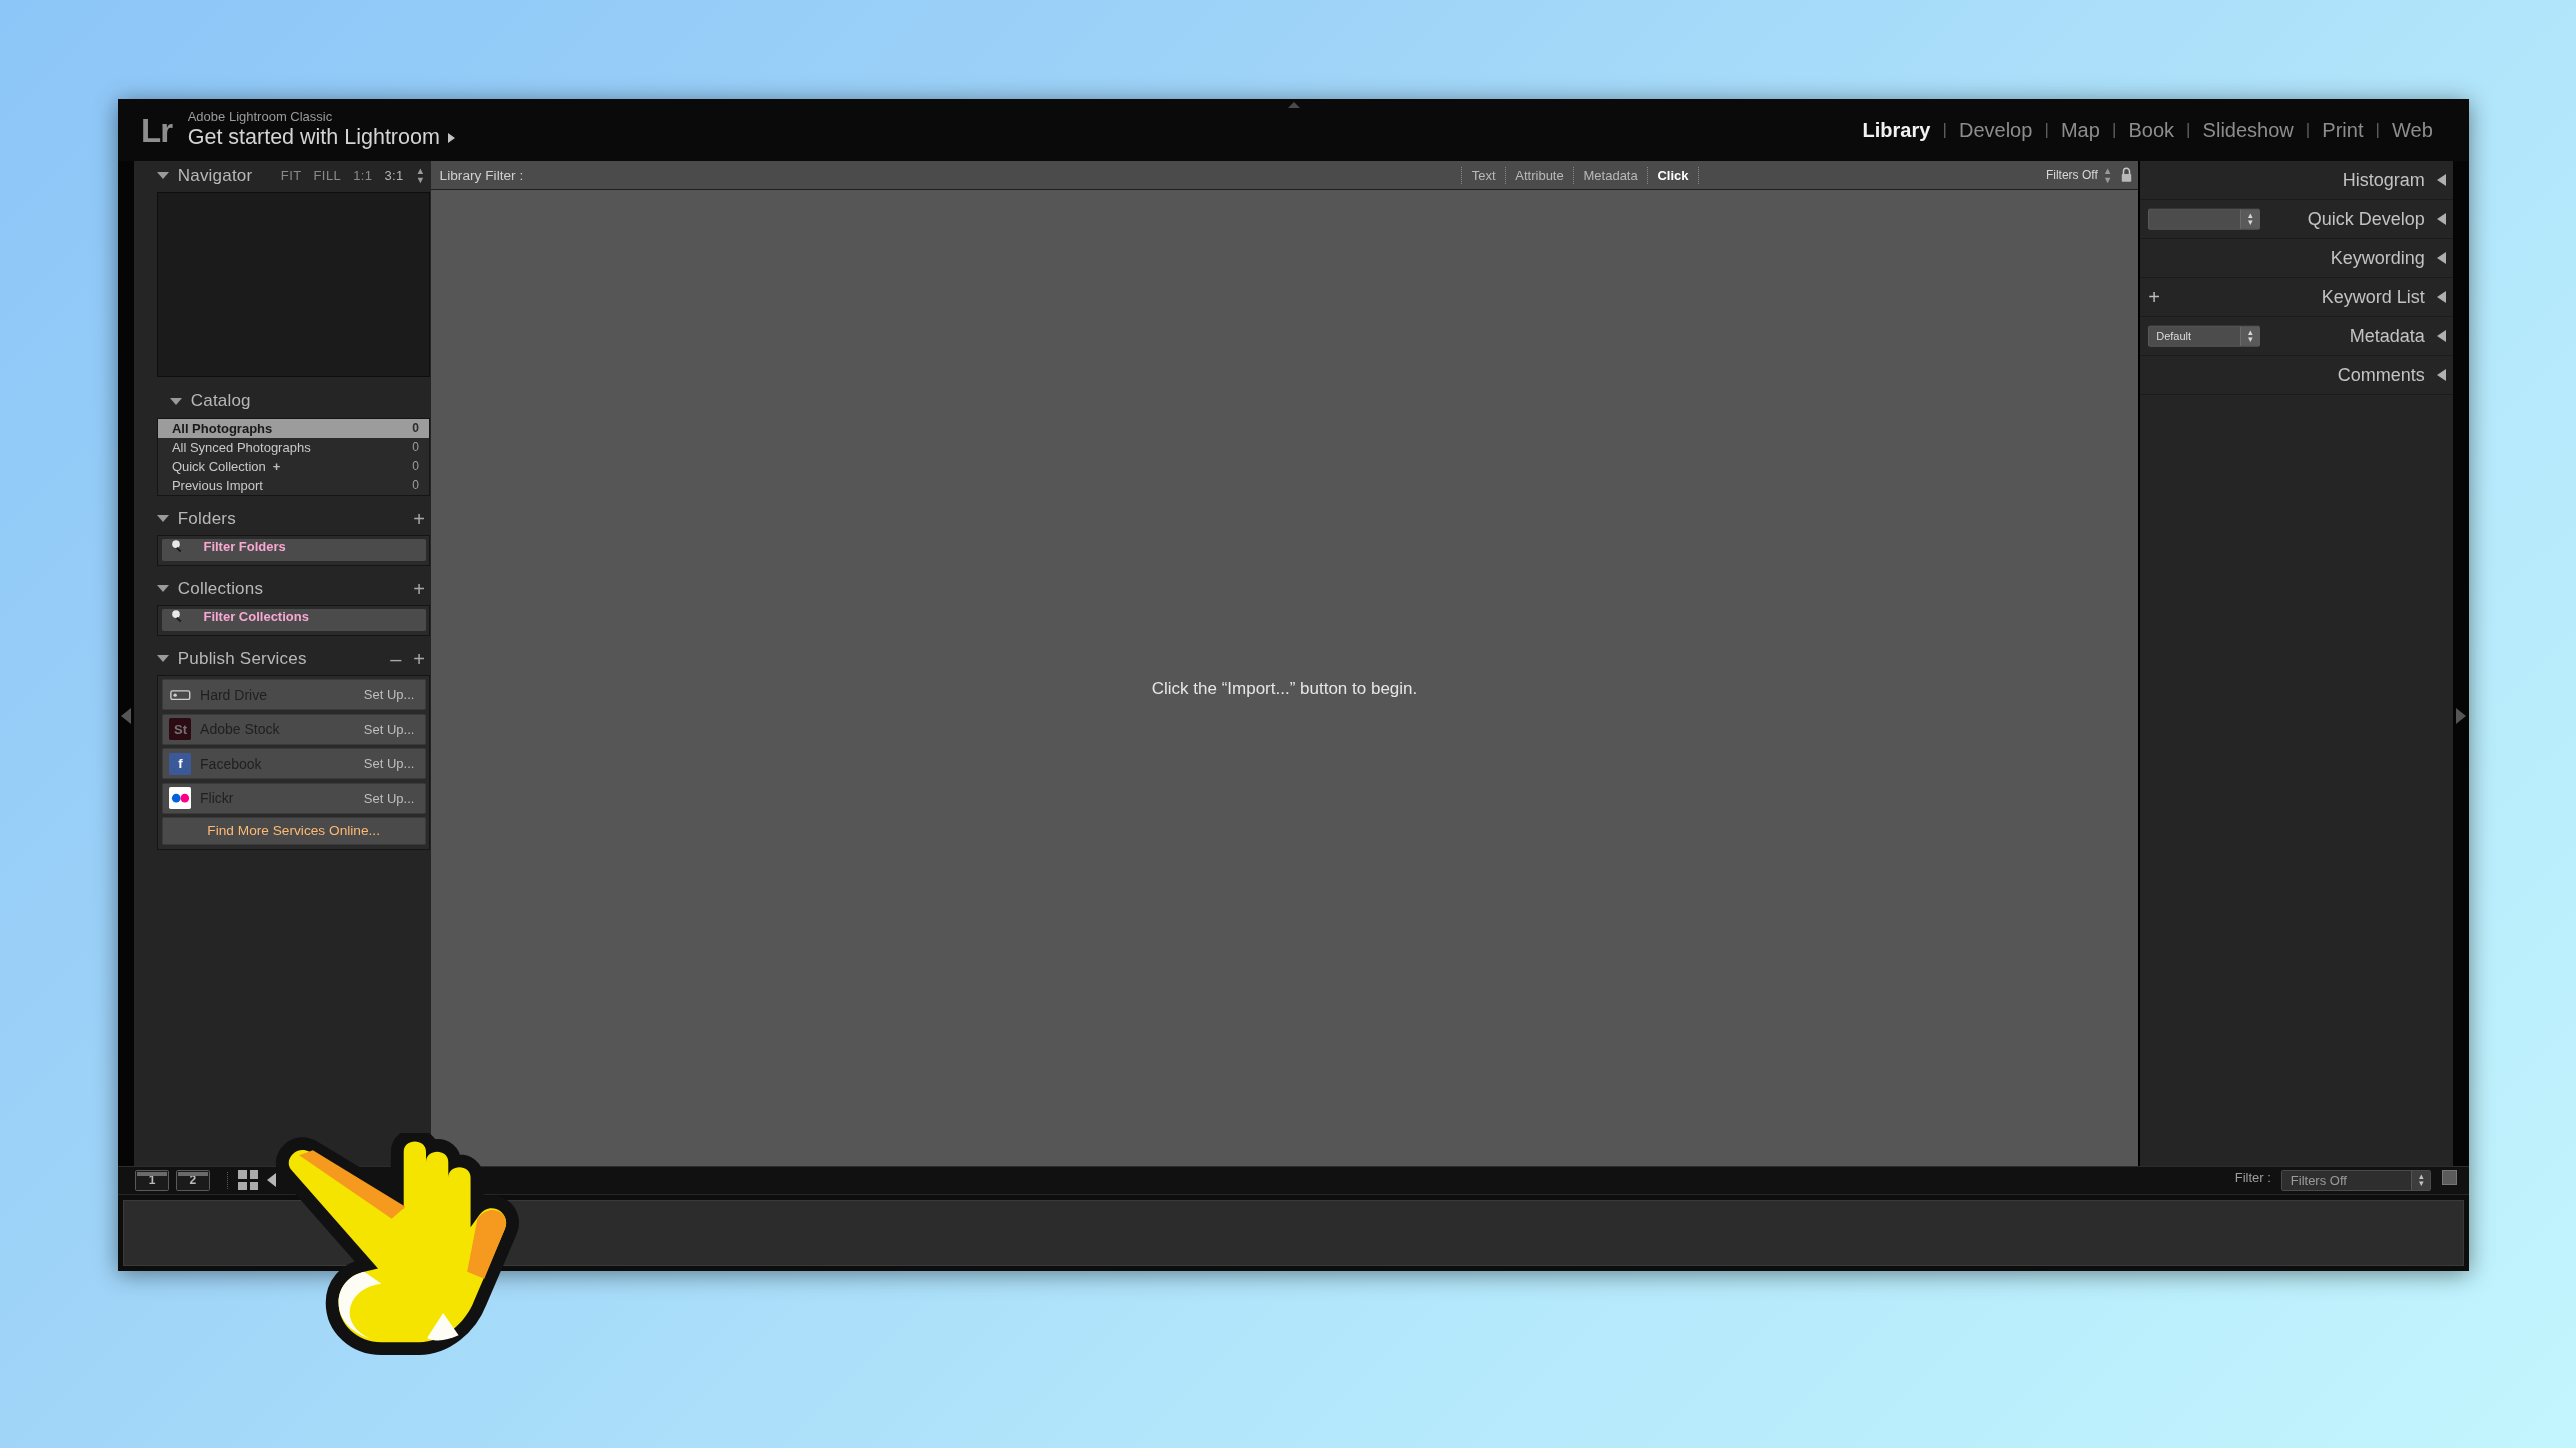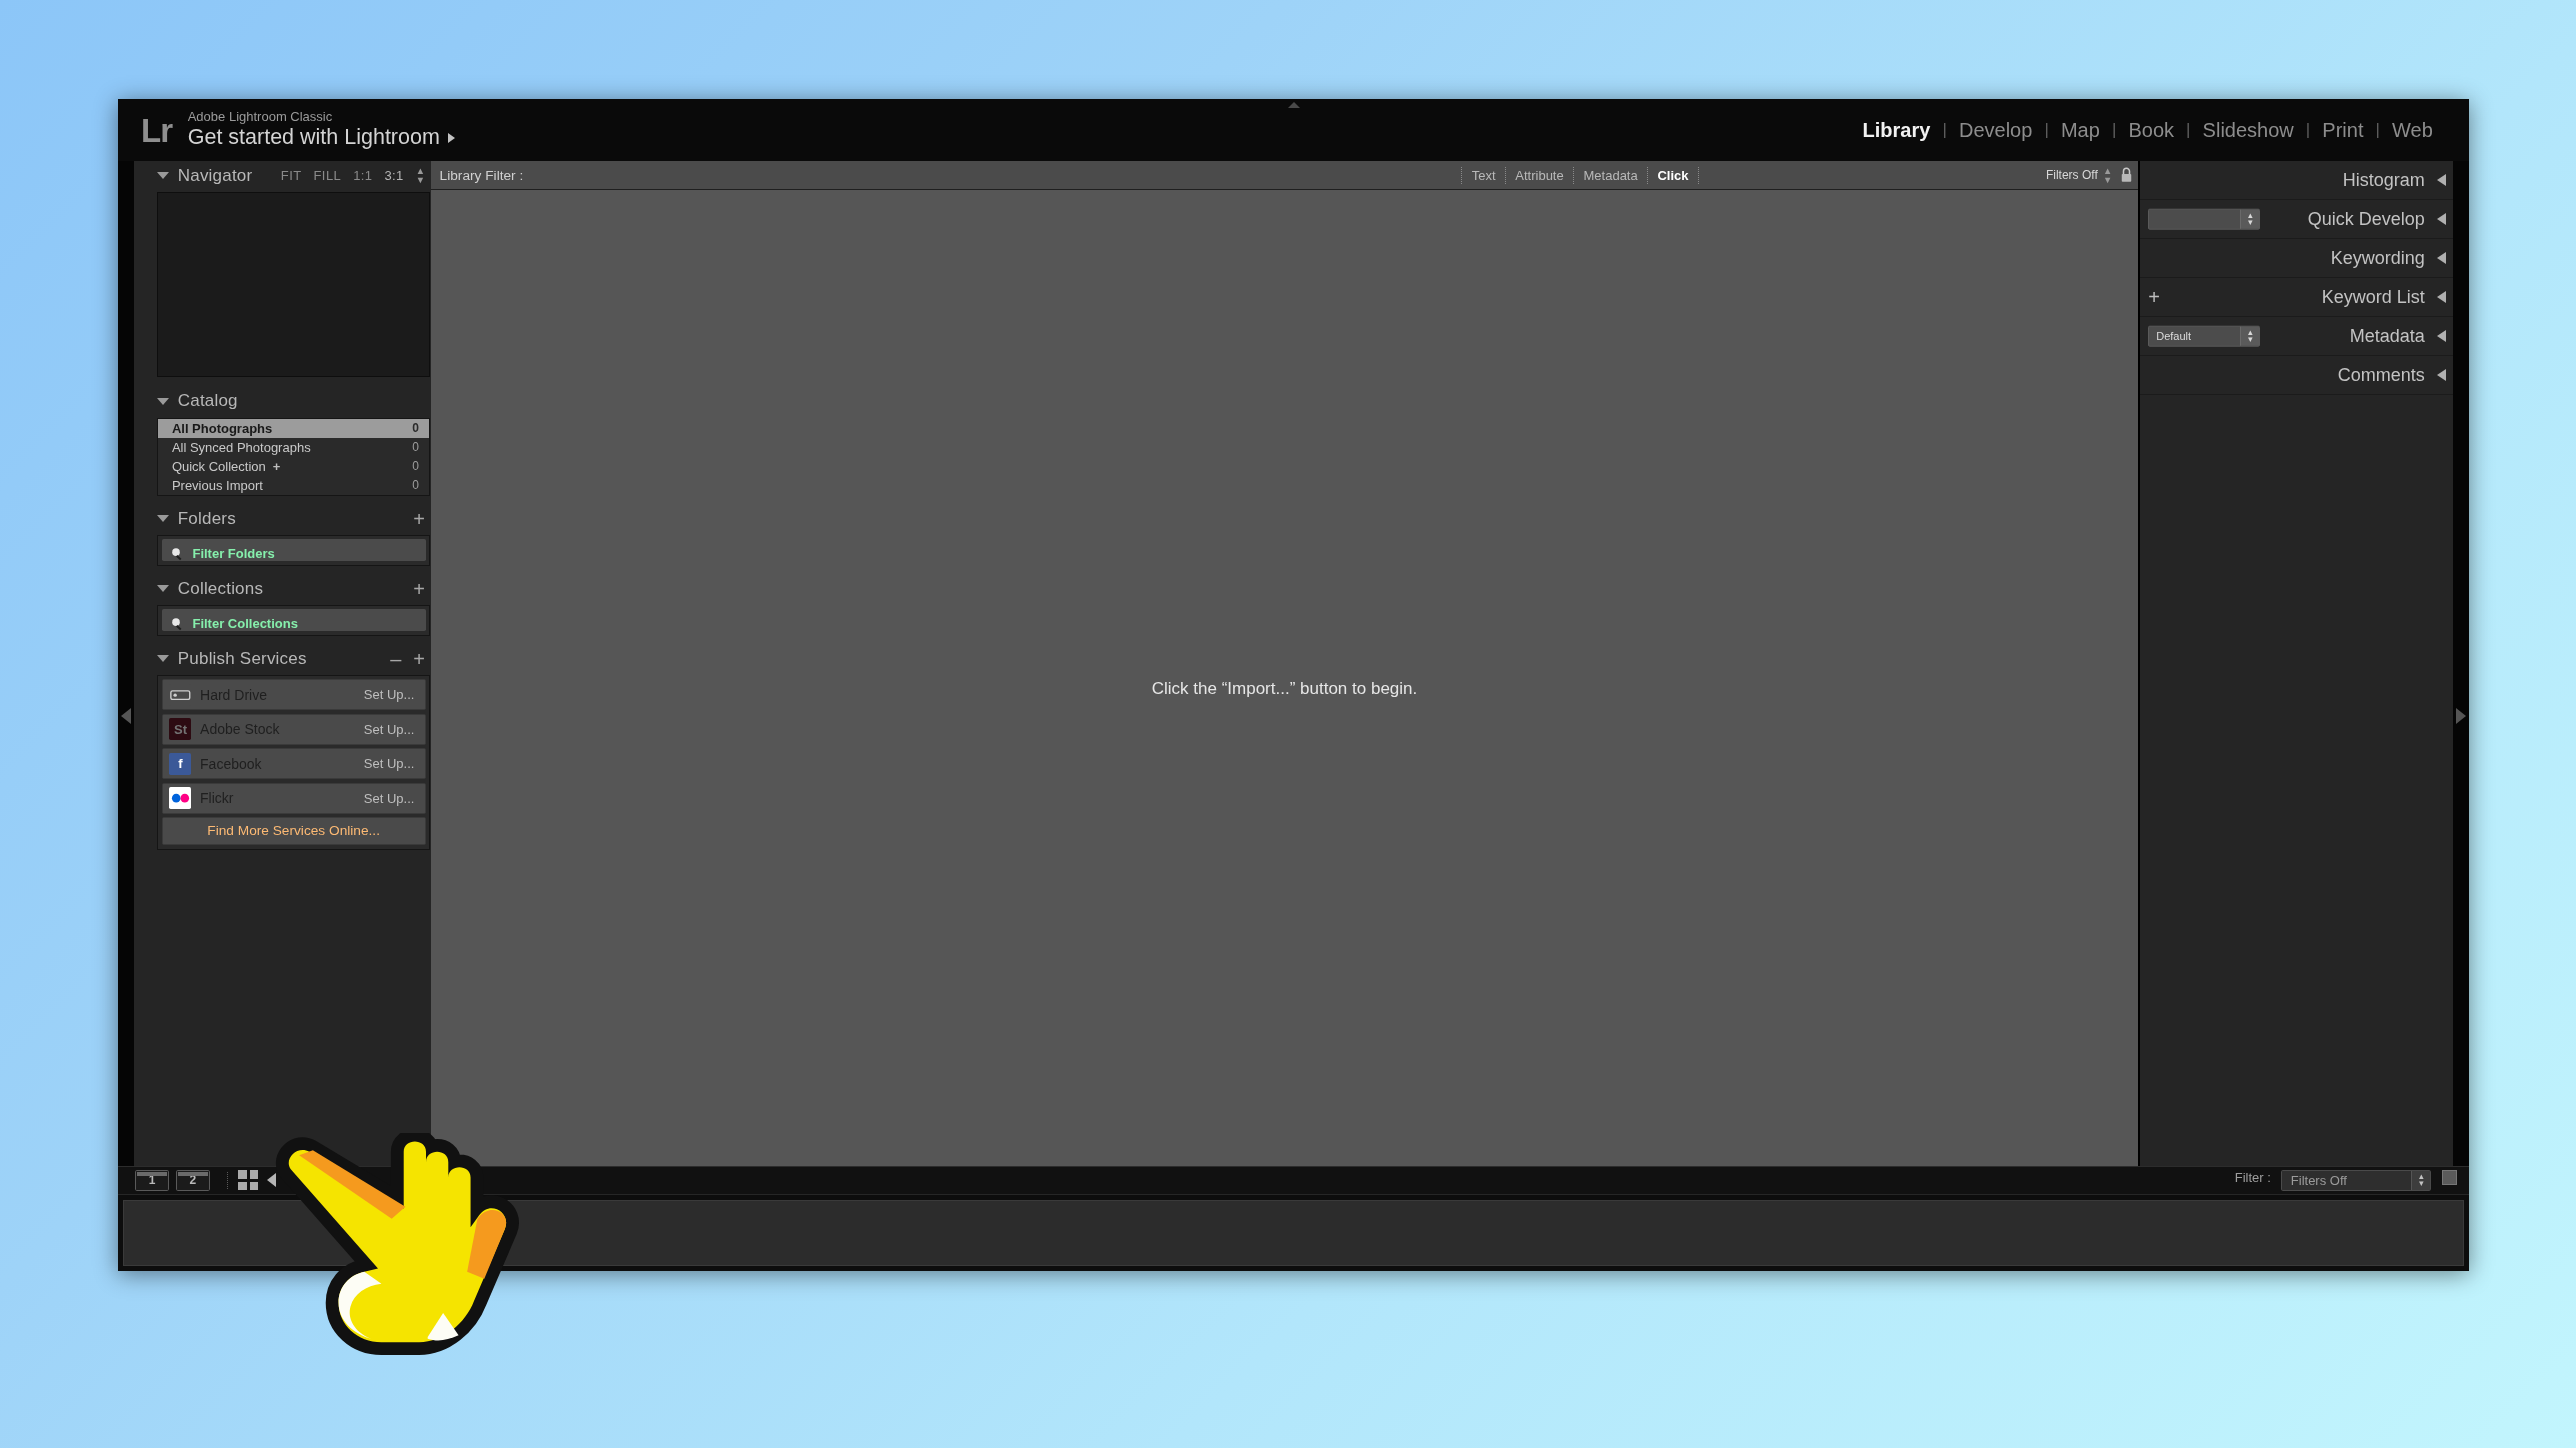--- a/index.html
+++ b/index.html
@@ -160,27 +160,27 @@
   .qc-plus { margin-left: 6.9px; color: #bdbdbd; font-weight: bold; }
 
   
   .filter-box {
     margin: 1.7px 5.2px 0 6.9px;
     background: #2a2a2a;
     border: 0.9px solid #151515;
     padding: 3.4px;
   }
   .filter-field {
-    display: flex; align-items: flex-end;
+    display: flex; align-items: flex-start;
     height: 22px;
     background: #4b4b4b;
     border-radius: 1.7px;
     padding: 0 8.6px;
-    color: #86efac;
-    font-size: 13px; font-weight: bold;
+    color: #f9a8d4;
+    font-size: 13px; font-weight: bold; gap: 11px;
   }
   .mag-icon { margin-right: 7.7px; display: inline-flex; }
 
   
   #publish-box {
     margin: 1.7px 5.2px 0 6.9px;
     background: #2a2a2a;
     border: 0.9px solid #151515;
     padding: 3.4px 3.4px 4.3px 3.4px;
   }
@@ -487,21 +487,21 @@
             <span class="zoomlevel">1:1</span>
             <span class="zoomlevel sel">3:1</span>
             <span class="stepper">
                 <span>▲</span>
                 <span>▼</span>
               </span>
           </span>
         </div>
         <div id="navigator-preview"></div>
 
-        <div class="section-head" style="margin-top:10.3px;">
+        <div class="section-head" style="margin-top:10.3px;margin-left:13px;">
           <span class="disclosure"></span>
           <span class="title">Catalog</span>
         </div>
         <div class="list-box" id="catalog-list">
             <div class="list-row selected">
               <span>All Photographs</span>
               <span class="count">0</span>
             </div>
             <div class="list-row">
               <span>All Synced Photographs</span>

